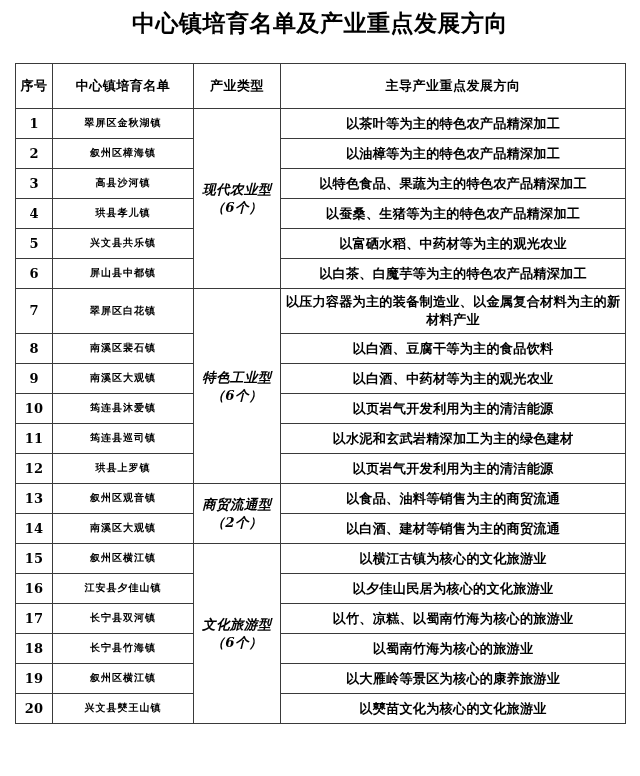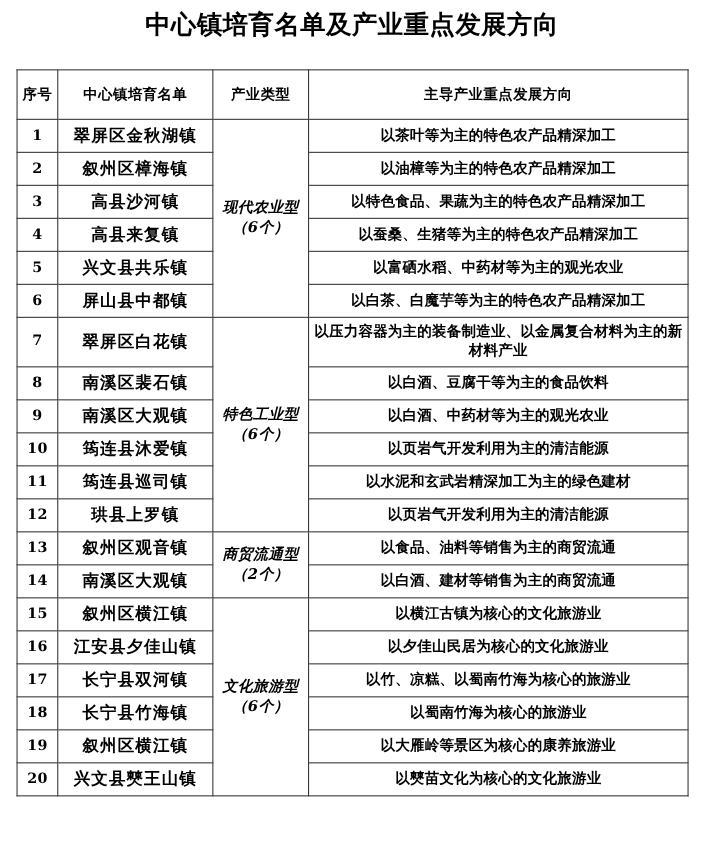--- a/index.html
+++ b/index.html
@@ -64,21 +64,21 @@
   tbody td {
     height: 29px;
     font-size: 13.6px;
     letter-spacing: 0.2px;
   }
   tbody td.idx {
     font-size: 13px;
     font-family: "DejaVu Serif", "Liberation Serif", serif;
   }
   tbody td.town {
-    font-size: 15px;
+    font-size: 10px;
     letter-spacing: 1px;
   }
   tbody td.type {
     font-size: 13.4px;
     line-height: 1.35;
     letter-spacing: 0.5px;
     font-style: italic;
   }
   tbody td.desc {
     font-size: 13.2px;
@@ -123,21 +123,21 @@
             <td class="town">叙州区樟海镇</td>
             <td class="desc">以油樟等为主的特色农产品精深加工</td>
           </tr>
           <tr>
             <td class="idx">3</td>
             <td class="town">高县沙河镇</td>
             <td class="desc">以特色食品、果蔬为主的特色农产品精深加工</td>
           </tr>
           <tr>
             <td class="idx">4</td>
-            <td class="town">高县来复镇</td>
+            <td class="town">珙县孝儿镇</td>
             <td class="desc">以蚕桑、生猪等为主的特色农产品精深加工</td>
           </tr>
           <tr>
             <td class="idx">5</td>
             <td class="town">兴文县共乐镇</td>
             <td class="desc">以富硒水稻、中药材等为主的观光农业</td>
           </tr>
           <tr>
             <td class="idx">6</td>
             <td class="town">屏山县中都镇</td>

